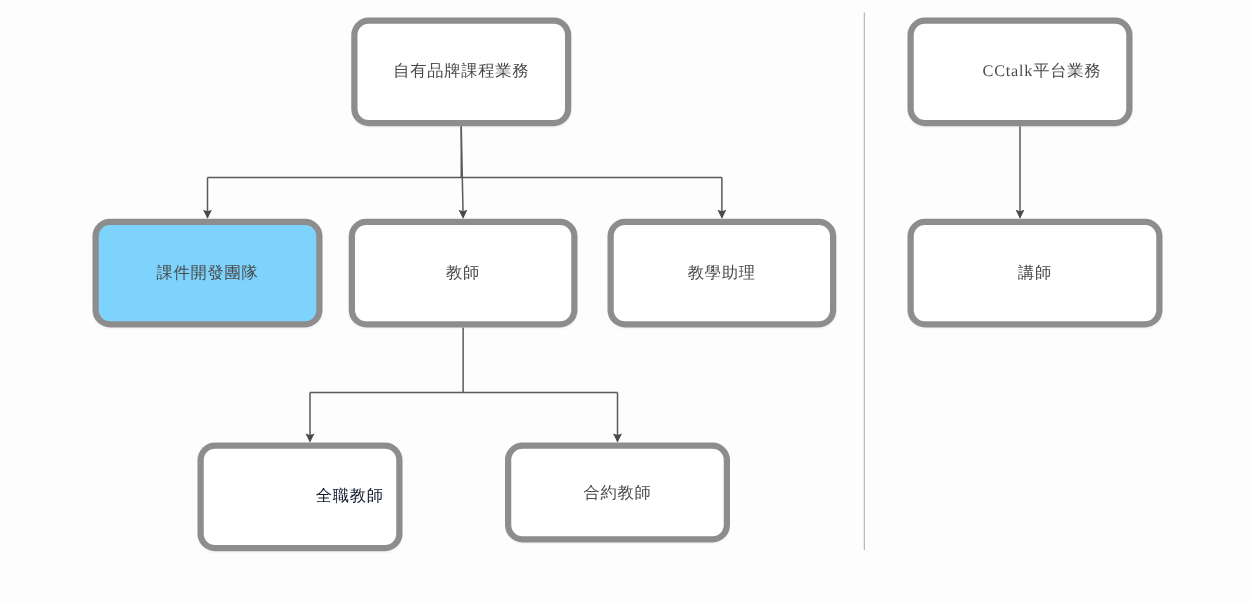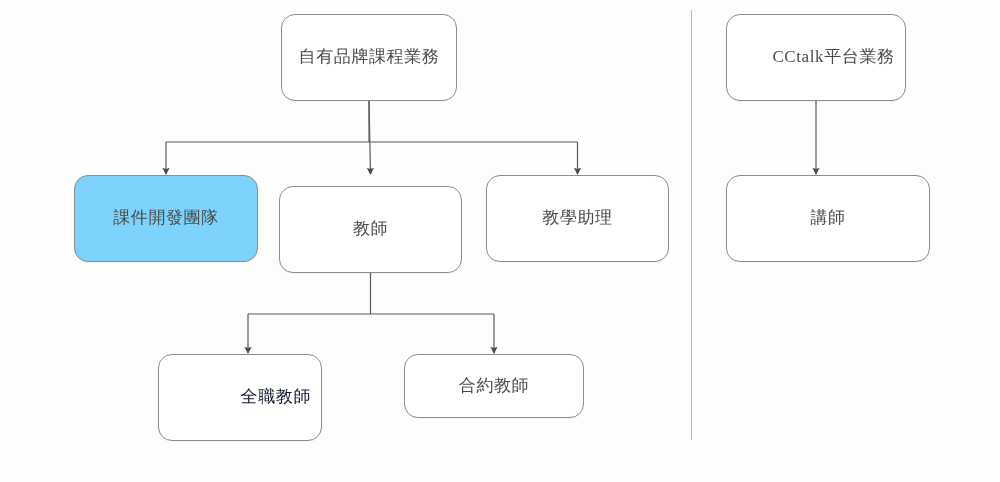--- a/index.html
+++ b/index.html
@@ -21,28 +21,28 @@
     left: 0;
     top: 0;
     width: 1000px;
     height: 482px;
     pointer-events: none;
   }
   .node {
     position: absolute;
     box-sizing: border-box;
     background: #ffffff;
-    border: 1px solid #d946ef;
+    border: 5px solid #d946ef;
     border-radius: 14px;
     display: flex;
     align-items: center;
     justify-content: center;
     text-align: center;
     color: #4a4a4a;
-    font-size: 17px;
+    font-size: 13px;
     letter-spacing: 0.6px;
     line-height: 1.3;
     box-shadow: 0 1px 1px rgba(0,0,0,0.035);
   }
   .node-label {
     display: block;
     padding: 0 10px;
     white-space: nowrap;
   }
   .divider {
@@ -76,30 +76,30 @@
       </g>
   </svg>
 
   <div id="nodes">
       <div class="node" style="left: 281px; top: 14px; width: 176px; height: 87px; border-color: rgb(141, 141, 141); background: rgb(255, 255, 255); color: rgb(74, 74, 74);">
         <span class="node-label">自有品牌課程業務</span>
       </div>
       <div class="node" style="left: 74px; top: 175px; width: 184px; height: 87px; border-color: rgb(141, 141, 141); background: #7dd3fc; color: rgb(74, 74, 74);">
         <span class="node-label">課件開發團隊</span>
       </div>
-      <div class="node" style="left: 279px; top: 175px; width: 183px; height: 87px; border-color: rgb(141, 141, 141); background: rgb(255, 255, 255); color: rgb(74, 74, 74); margin-top: 11px;">
+      <div class="node" style="left: 279px; top: 175px; width: 183px; height: 87px; border-color: rgb(141, 141, 141); background: rgb(255, 255, 255); color: rgb(74, 74, 74);">
         <span class="node-label">教師</span>
       </div>
       <div class="node" style="left: 486px; top: 175px; width: 183px; height: 87px; border-color: rgb(141, 141, 141); background: rgb(255, 255, 255); color: rgb(74, 74, 74);">
         <span class="node-label">教學助理</span>
       </div>
       <div class="node" style="left: 158px; top: 354px; width: 164px; height: 87px; border-color: rgb(141, 141, 141); background: rgb(255, 255, 255); color: #0f172a; justify-content: flex-end;">
         <span class="node-label">全職教師</span>
       </div>
-      <div class="node" style="left: 404px; top: 354px; width: 180px; height: 64px; border-color: rgb(141, 141, 141); background: rgb(255, 255, 255); color: rgb(74, 74, 74);">
+      <div class="node" style="left: 404px; top: 354px; width: 180px; height: 80px; border-color: rgb(141, 141, 141); background: rgb(255, 255, 255); color: rgb(74, 74, 74);">
         <span class="node-label">合約教師</span>
       </div>
       <div class="node" style="left: 726px; top: 14px; width: 180px; height: 87px; border-color: rgb(141, 141, 141); background: rgb(255, 255, 255); color: rgb(74, 74, 74); padding-left: 35px;">
         <span class="node-label">CCtalk平台業務</span>
       </div>
       <div class="node" style="left: 726px; top: 175px; width: 204px; height: 87px; border-color: rgb(141, 141, 141); background: rgb(255, 255, 255); color: rgb(74, 74, 74);">
         <span class="node-label">講師</span>
       </div>
     </div>
 

